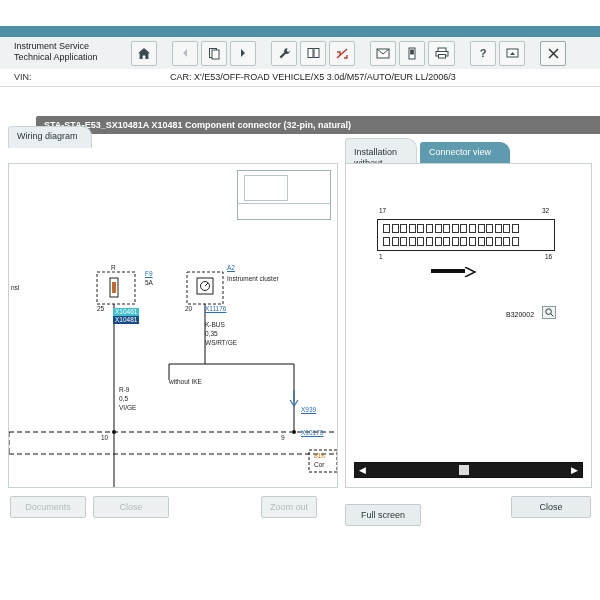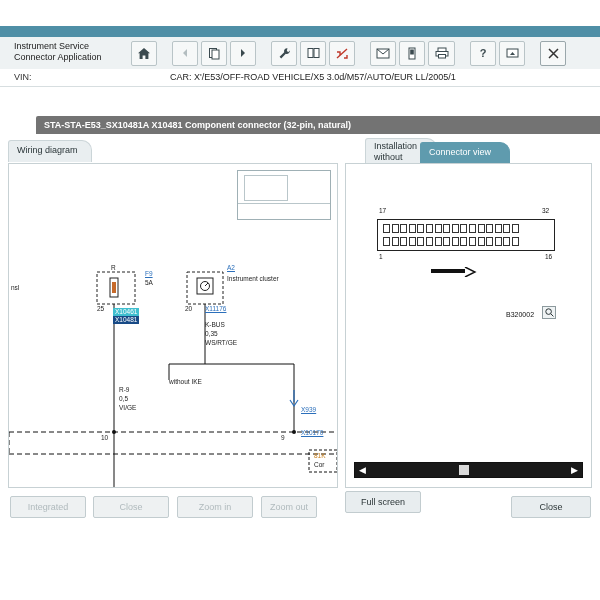--- a/index.html
+++ b/index.html
@@ -138,30 +138,29 @@
     border-bottom: none;
     border-radius: 3px 10px 0 0;
     font-size: 9px;
     color: #2a3538;
     box-sizing: border-box;
     padding: 4px 8px 0 8px;
     white-space: nowrap;
   }
   .tab.two-line {
     height: 26px;
-    padding-top: 2px;
+    padding-top: 8px;
     line-height: 11px;
-    margin-left: 20px;
   }
   .tab.active {
     background: #5f9bae;
     color: #ffffff;
     border-color: #5f9bae;
   }
-  #tab-wiring { left: 8px; top: 140px; width: 84px; }
+  #tab-wiring { left: 8px; top: 126px; width: 84px; }
   .left-panel {
     position: absolute;
     left: 8px; top: 163px;
     width: 330px; height: 325px;
     background: #ffffff;
     border: 1px solid #c7d1d4;
     box-sizing: border-box;
     overflow: hidden;
   }
   
@@ -188,21 +187,21 @@
     display: flex;
     align-items: center;
     justify-content: center;
     box-sizing: border-box;
   }
   .btn.disabled { color: #b0babd; background: #eef1f2; }
   #btn-documents { left: 10px; top: 496px; width: 76px; }
   #btn-move     { left: 93px; top: 496px; width: 76px; }
   #btn-zoomin   { left: 177px; top: 496px; width: 76px; }
   #btn-zoomout  { left: 261px; top: 496px; width: 56px; }
-  #btn-fullscreen { left: 345px; top: 491px; width: 76px; }
+  #btn-fullscreen { left: 345px; top: 504px; width: 76px; }
   #btn-close      { left: 511px; top: 496px; width: 80px; }
 
   
   .wd { position: absolute; left: 0; top: 0; width: 100%; height: 100%; }
   .thumbbox {
     position: absolute;
     left: 228px; top: 6px;
     width: 92px; height: 48px;
     background: #ffffff;
     border: 1px solid #9fb0b5;
@@ -321,21 +320,21 @@
 
 <div class="app">
 
   <div class="top-strip">
     <div class="bar"></div>
   </div>
 
   <div class="titlebar">
     <div class="app-title">
       <div>Instrument Service</div>
-      <div>Connector Application</div>
+      <div>Technical Application</div>
     </div>
   </div>
 
   <div class="toolbar">
     <div class="tb-btn">
       <svg width="14" height="13" viewBox="0 0 14 13">
           <path d="M7 1L1 6.2h1.6V12h3V8.4h2.8V12h3V6.2H13z" fill="#3b4a4f"></path>
         </svg>
     </div>
     <div class="tb-gap"></div>
@@ -403,21 +402,21 @@
     <div class="tb-gap"></div>
     <div class="tb-btn close-x">
       <svg width="13" height="13" viewBox="0 0 13 13">
           <path d="M2 2l9 9M11 2l-9 9" stroke="#333" stroke-width="1.5"></path>
         </svg>
     </div>
   </div>
 
   <div class="vinrow">
     <div class="vin-label">VIN:</div>
-    <div class="vin-car">CAR:  X'/E53/OFF-ROAD VEHICLE/X5 3.0d/M57/AUTO/EUR LL/2005/1</div>
+    <div class="vin-car">CAR:  X'/E53/OFF-ROAD VEHICLE/X5 3.0d/M57/AUTO/EUR LL/2006/3</div>
   </div>
 
   <div class="compband">
     <div class="label">STA-STA-E53_SX10481A X10481 Component connector (32-pin, natural)</div>
     <div class="closebox">✕</div>
   </div>
 
   <div class="tab" id="tab-wiring">Wiring diagram</div>
   <div class="tab two-line" id="tab-install">
     <div>Installation</div>
@@ -556,20 +555,19 @@
         </svg>
     </div>
 
     <div class="hscroll">
       <div class="arrow left">◀</div>
       <div class="thumb"></div>
       <div class="arrow right">▶</div>
     </div>
   </div>
 
-  <div class="btn disabled" id="btn-documents">Integrated</div>
+  <div class="btn disabled" id="btn-documents">Documents</div>
   <div class="btn disabled" id="btn-move">Close</div>
-  <div class="btn disabled" id="btn-zoomin">Zoom in</div>
   <div class="btn disabled" id="btn-zoomout">Zoom out</div>
   <div class="btn" id="btn-fullscreen">Full screen</div>
   <div class="btn" id="btn-close">Close</div>
 
 </div>
 
 </body></html>

